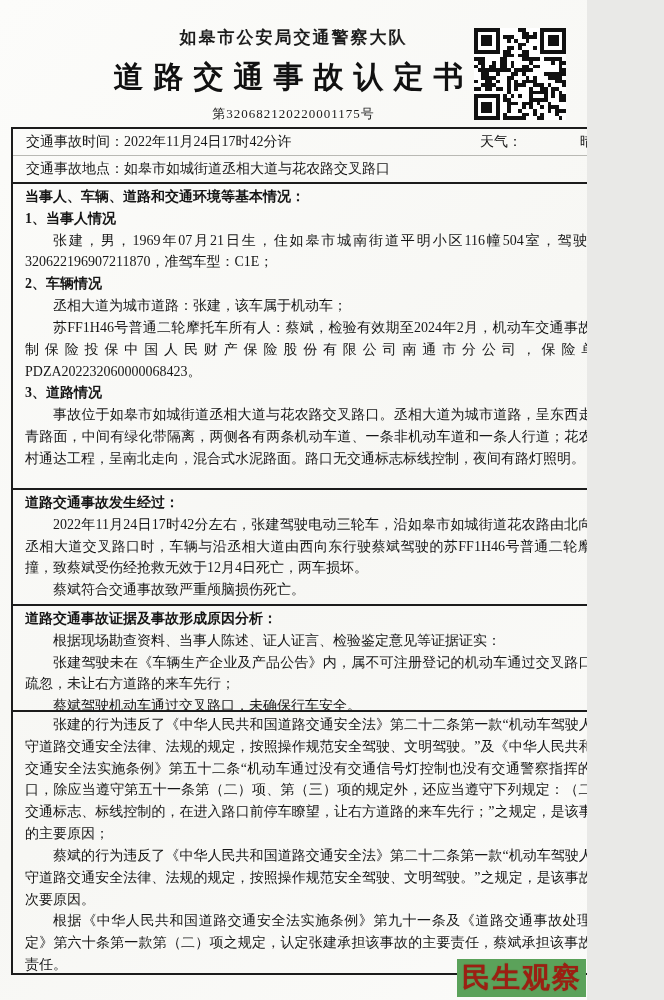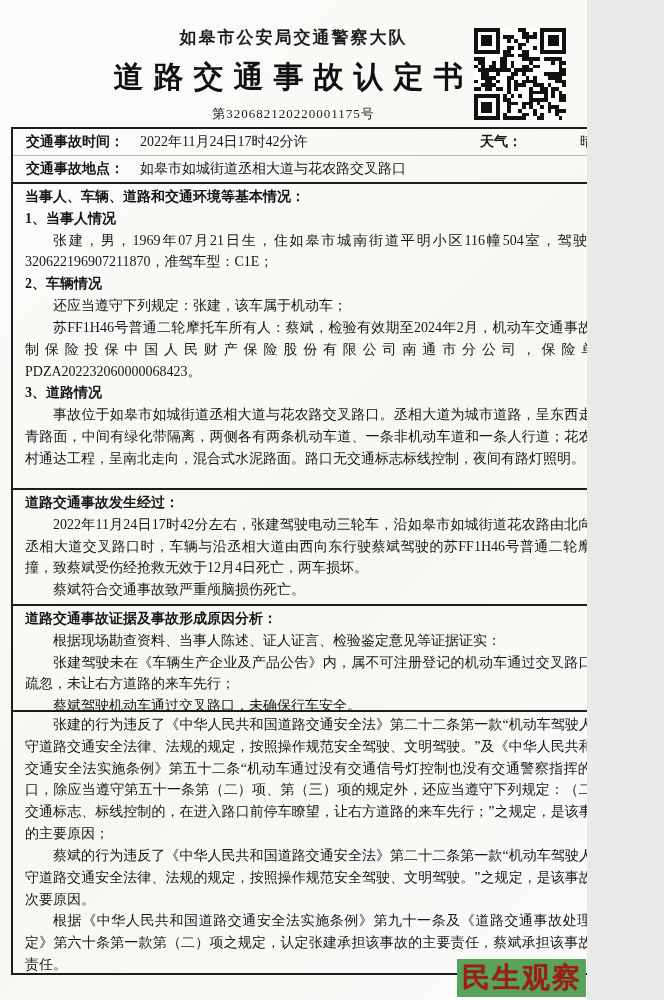--- a/index.html
+++ b/index.html
@@ -48,22 +48,22 @@
     font-size: 14px; line-height: 1.56;
   }
   .meta-row {
     display: flex; align-items: center;
     height: 27px; flex: 0 0 27px;
     padding: 0 13px;
     border-bottom: 1px solid #b9b9b4;
     white-space: nowrap;
   }
   .meta-row.second { height: 28px; flex: 0 0 28px; border-bottom: 2px solid #1c1c1c; }
-  .meta-label { font-weight: 700; }
-  .meta-value { margin-left: 16px; }
+  .meta-label { font-weight: 400; }
+  .meta-value { }
   .weather-group { margin-left: auto; margin-right: 40px; display: flex; }
   .weather-group .meta-value { margin-left: 58px; }
 
   .section {
     padding: 2px 12px 0 12px;
     border-bottom: 2px solid #1c1c1c;
     overflow: hidden;
     font-family: Liberation Serif, serif;
   }
   .section.basic    { flex: 0 0 306px; }
@@ -333,21 +333,21 @@
     <div class="meta-row second">
       <span class="meta-label">交通事故地点：</span>
       <span class="meta-value">如皋市如城街道丞相大道与花农路交叉路口</span>
     </div>
 
     <div class="section basic">
       <h3>当事人、车辆、道路和交通环境等基本情况：</h3>
       <p class="subhead">1、当事人情况</p>
       <p>张建，男，1969年07月21日生，住如皋市城南街道平明小区116幢504室，驾驶证号：320622196907211870，准驾车型：C1E；</p>
       <p class="subhead">2、车辆情况</p>
-      <p>还应当遵守下列规定：张建，该车属于机动车；</p>
+      <p>丞相大道为城市道路：张建，该车属于机动车；</p>
       <p>苏FF1H46号普通二轮摩托车所有人：蔡斌，检验有效期至2024年2月，机动车交通事故责任强制保险投保中国人民财产保险股份有限公司南通市分公司，保险单号：PDZA202232060000068423。</p>
       <p class="subhead">3、道路情况</p>
       <p>事故位于如皋市如城街道丞相大道与花农路交叉路口。丞相大道为城市道路，呈东西走向，沥青路面，中间有绿化带隔离，两侧各有两条机动车道、一条非机动车道和一条人行道；花农路为农村通达工程，呈南北走向，混合式水泥路面。路口无交通标志标线控制，夜间有路灯照明。</p>
     </div>
 
     <div class="section process">
       <h3>道路交通事故发生经过：</h3>
       <p>2022年11月24日17时42分左右，张建驾驶电动三轮车，沿如皋市如城街道花农路由北向南通过丞相大道交叉路口时，车辆与沿丞相大道由西向东行驶蔡斌驾驶的苏FF1H46号普通二轮摩托车相撞，致蔡斌受伤经抢救无效于12月4日死亡，两车损坏。</p>
       <p>蔡斌符合交通事故致严重颅脑损伤死亡。</p>
     </div>

